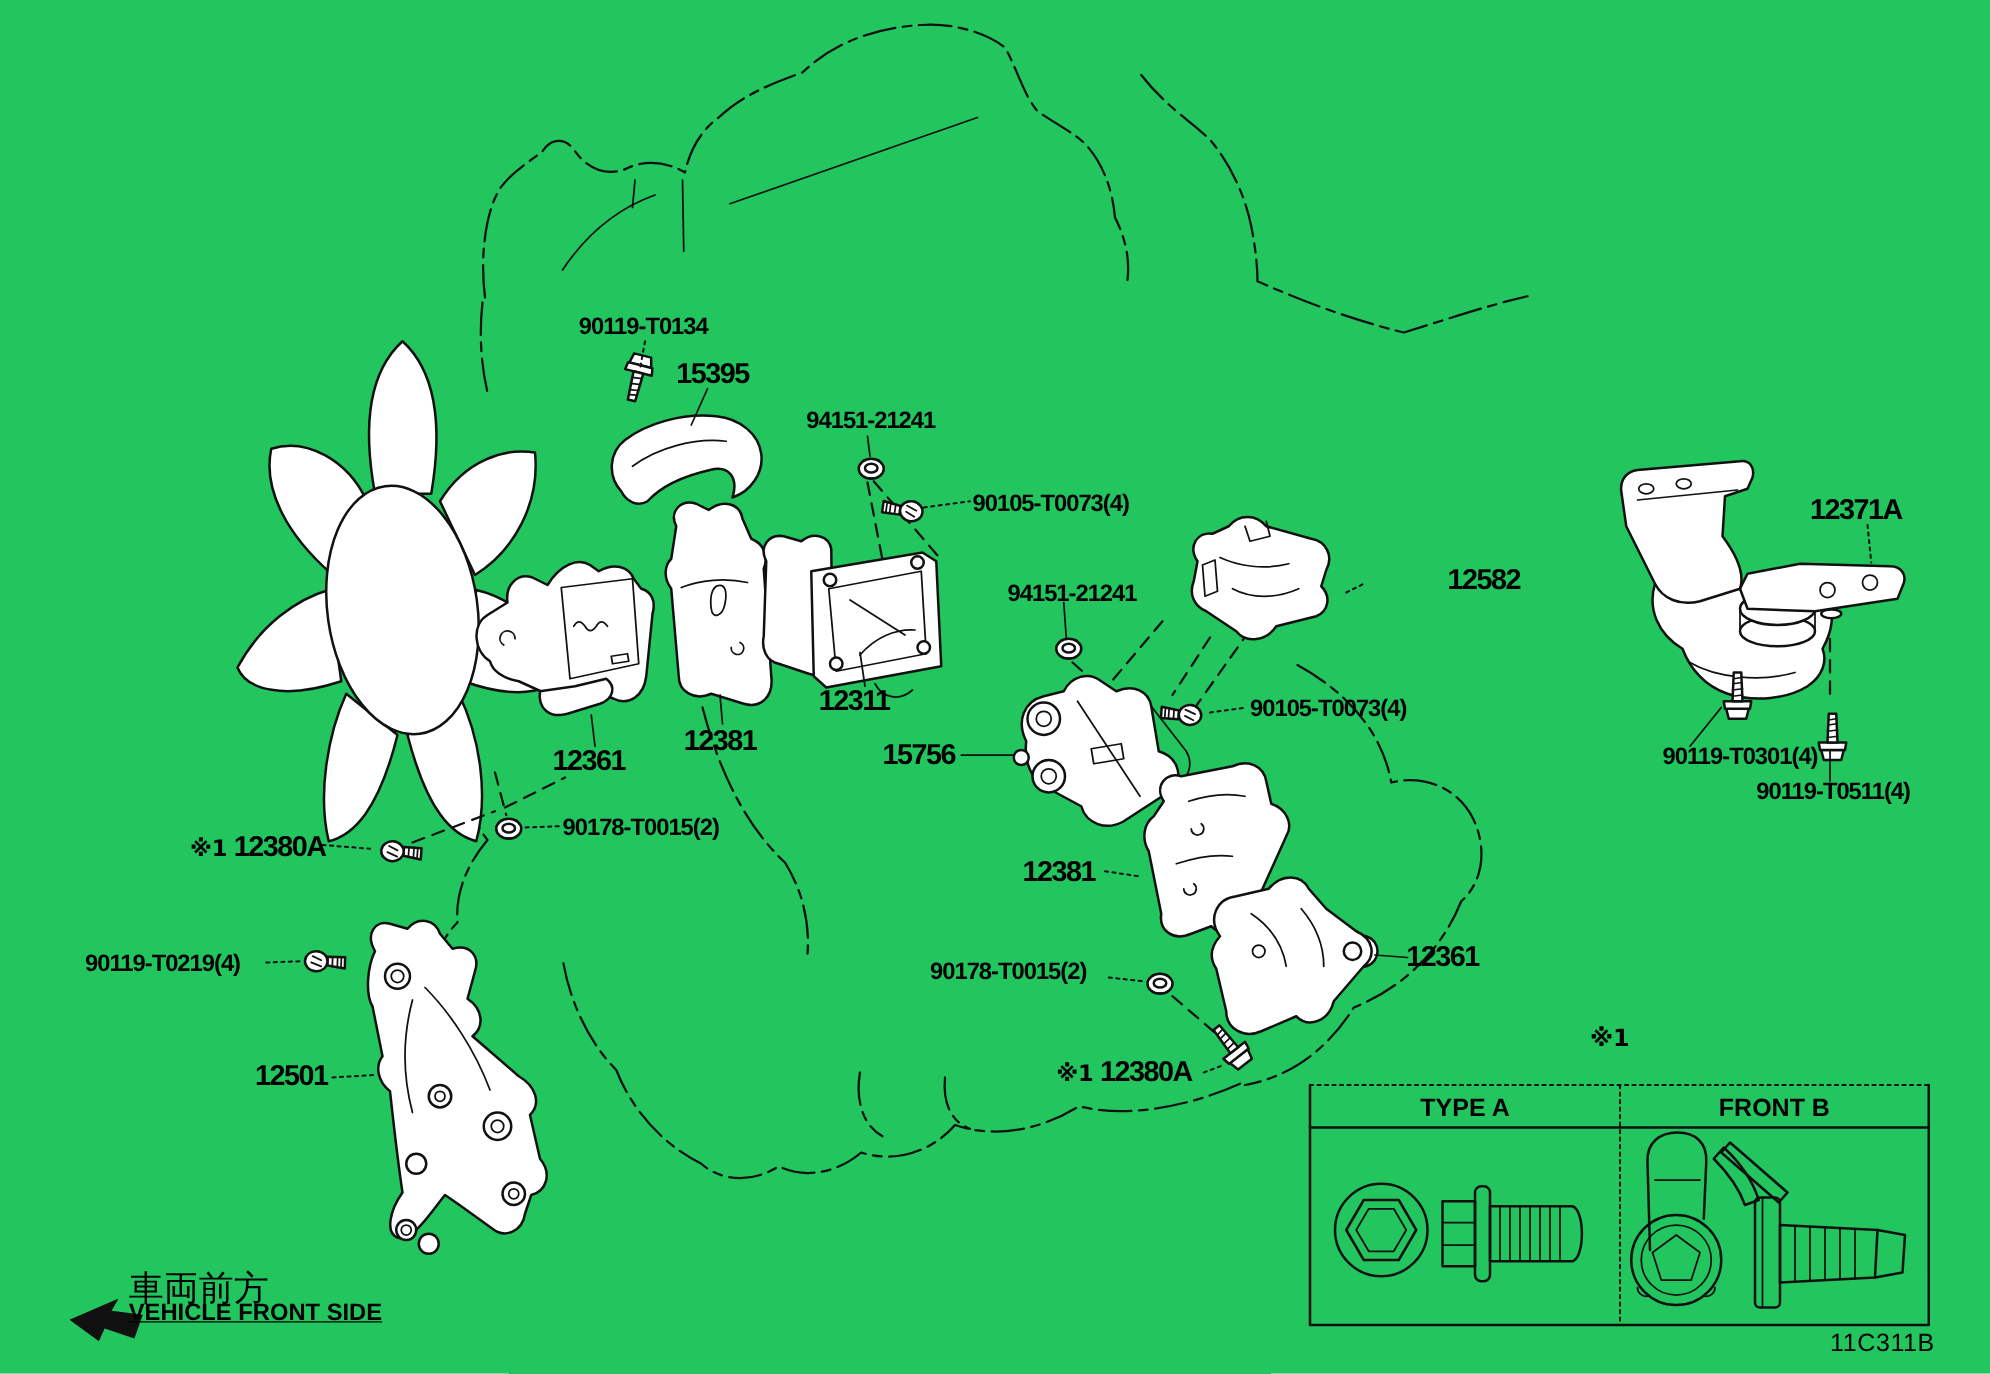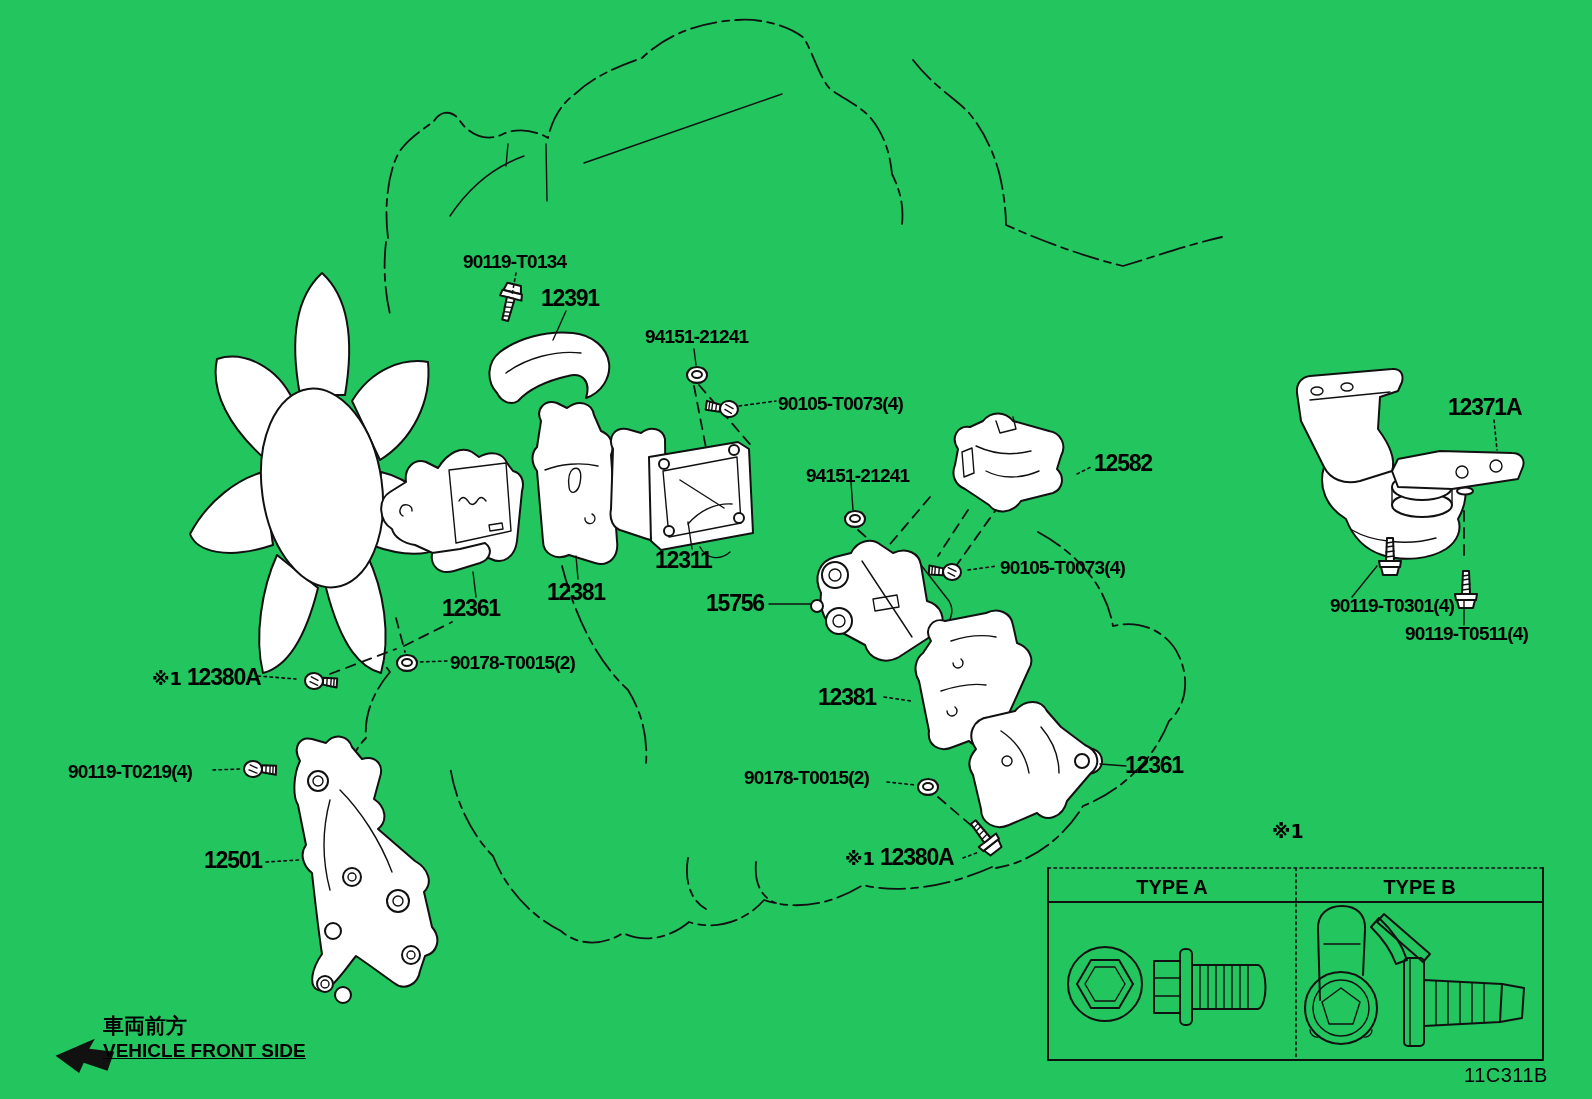--- a/index.html
+++ b/index.html
@@ -16,21 +16,21 @@
   #art .blk{fill:#111;stroke:none;}
   .lbl{position:absolute;color:#000;font-weight:700;white-space:nowrap;line-height:1;
        letter-spacing:-0.8px;}
   .sm{font-size:19px;}
   .bg{font-size:23px;letter-spacing:-1.2px;}
   .pre{font-size:18px;letter-spacing:0;margin-right:5px;
        font-family:"DejaVu Sans","Liberation Sans",sans-serif;}
   .tblhead{position:absolute;font-size:20px;font-weight:700;text-align:center;color:#000;}
   .note{position:absolute;font-size:19px;font-weight:700;color:#000;
         font-family:"DejaVu Sans","Liberation Sans",sans-serif;}
-  .jp{position:absolute;font-size:21px;font-weight:700;color:#000;
+  .jp{position:absolute;font-size:28px;font-weight:400;color:#000;
       font-family:"DejaVu Sans","Liberation Sans",sans-serif;}
   .en{position:absolute;font-size:19px;font-weight:700;color:#000;letter-spacing:0;text-decoration:underline;}
   .code{position:absolute;font-size:20px;font-weight:400;color:#000;letter-spacing:0.5px;}
 </style>
 </head>
 <body>
 
 <div id="stage">
 
 <svg id="art" viewBox="0 0 1592 1099">
@@ -259,44 +259,44 @@
     <path class="thin" d="M 1436 981 L 1436 1025 M 1448 982 L 1448 1024 M 1460 982 L 1460 1024 M 1472 983 L 1472 1023 M 1484 983 L 1484 1023"></path>
     <path d="M 1502 984 L 1524 988 L 1522 1018 L 1500 1022"></path>
   </g>
 
   <g transform="translate(58,1046) rotate(14)">
     <path class="blk" d="M 0 10 L 34 -16 L 31 -5 L 56 -8 L 54 12 L 29 10 L 27 21 Z"></path>
   </g>
 </svg>
 
 <div class="lbl sm" style="left:463px;top:252px">90119-T0134</div>
-<div class="lbl bg" style="left:541px;top:287px">12391</div>
+<div class="lbl bg" style="left:541px;top:287px">15395</div>
 <div class="lbl sm" style="left:645px;top:327px">94151-21241</div>
 <div class="lbl sm" style="left:778px;top:394px">90105-T0073(4)</div>
-<div class="lbl bg" style="left:1094px;top:452px">12582</div>
+<div class="lbl bg" style="left:1158px;top:452px">12582</div>
 <div class="lbl bg" style="left:1448px;top:396px">12371A</div>
 <div class="lbl sm" style="left:806px;top:466px">94151-21241</div>
 <div class="lbl sm" style="left:1000px;top:558px">90105-T0073(4)</div>
 <div class="lbl bg" style="left:655px;top:549px">12311</div>
 <div class="lbl bg" style="left:442px;top:597px">12361</div>
 <div class="lbl bg" style="left:547px;top:581px">12381</div>
 <div class="lbl bg" style="left:706px;top:592px">15756</div>
 <div class="lbl sm" style="left:450px;top:653px">90178-T0015(2)</div>
 <div class="lbl bg" style="left:152px;top:666px"><span class="pre">※1</span><span>12380A</span></div>
 <div class="lbl sm" style="left:68px;top:762px">90119-T0219(4)</div>
 <div class="lbl bg" style="left:204px;top:849px">12501</div>
 <div class="lbl bg" style="left:818px;top:686px">12381</div>
 <div class="lbl bg" style="left:1125px;top:754px">12361</div>
 <div class="lbl sm" style="left:744px;top:768px">90178-T0015(2)</div>
 <div class="lbl bg" style="left:845px;top:846px"><span class="pre">※1</span><span>12380A</span></div>
 <div class="lbl sm" style="left:1330px;top:596px">90119-T0301(4)</div>
 <div class="lbl sm" style="left:1405px;top:624px">90119-T0511(4)</div>
 
 <div class="note" style="left:1272px;top:820px">※1</div>
 <div class="tblhead" style="left:1048px;top:876px;width:248px">TYPE A</div>
-<div class="tblhead" style="left:1296px;top:876px;width:247px">TYPE B</div>
+<div class="tblhead" style="left:1296px;top:876px;width:247px">FRONT B</div>
 
 <div class="jp" style="left:103px;top:1012px">車両前方</div>
 <div class="en" style="left:103px;top:1040px">VEHICLE FRONT SIDE</div>
 
 <div class="code" style="left:1464px;top:1064px">11C311B</div>
 
 </div>
 
 </body></html>

